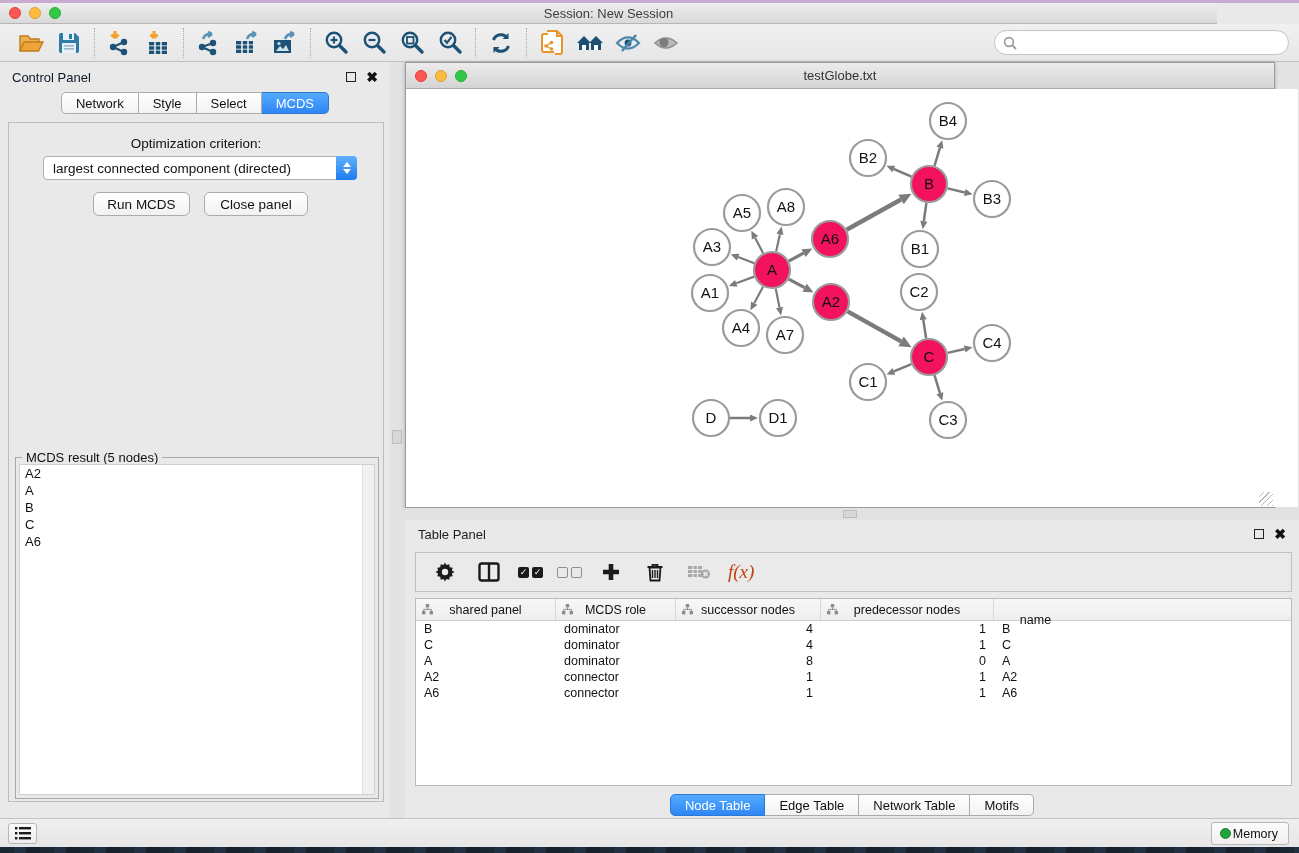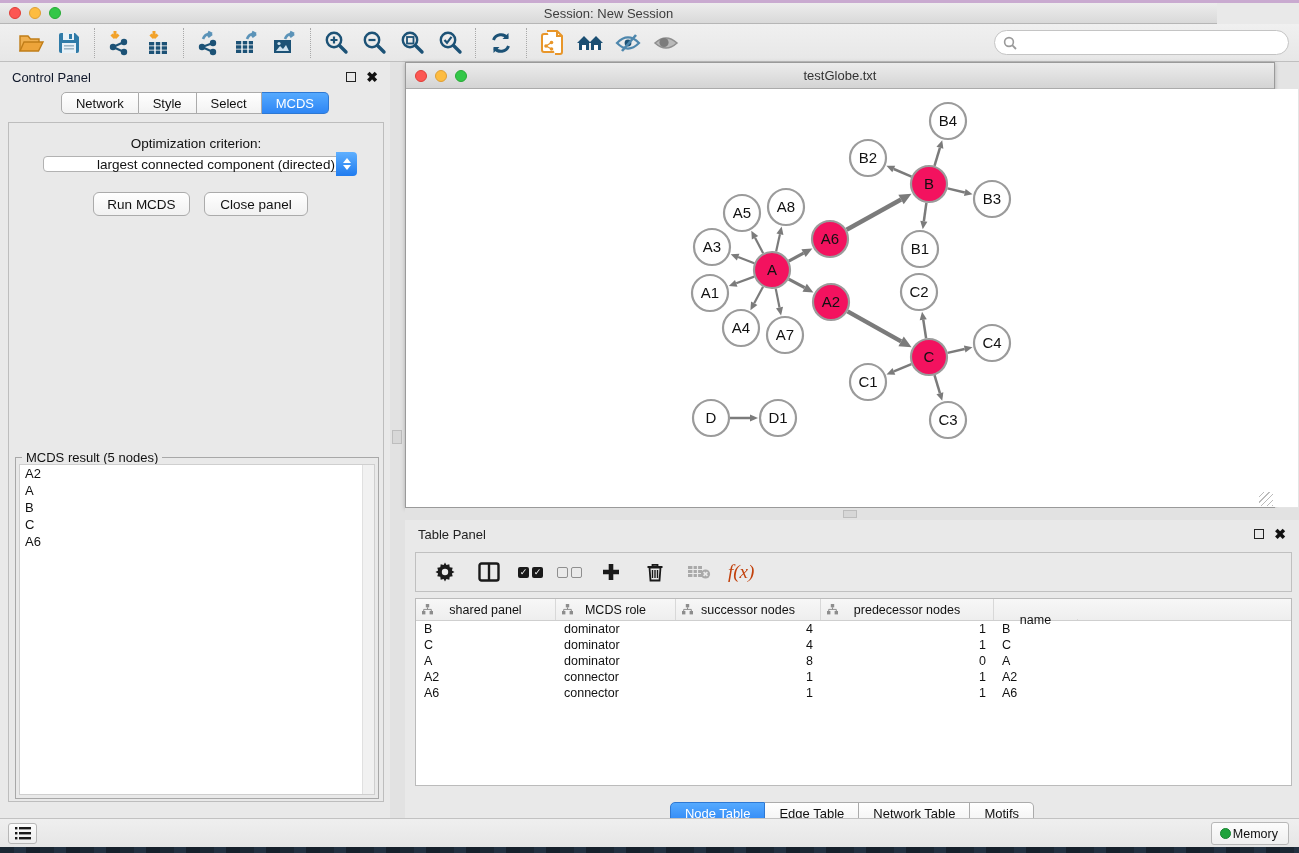--- a/index.html
+++ b/index.html
@@ -48,22 +48,22 @@
   .segtabs { display:flex; justify-content:center; }
   .seg { height:22px; padding:0 14px; display:flex; align-items:center; background:linear-gradient(#ffffff,#f2f2f2);
     border:1px solid #ababab; border-left:none; font-size:13px; color:#111; }
   .seg:first-child { border-left:1px solid #ababab; border-radius:5px 0 0 5px; }
   .seg:last-child { border-radius:0 5px 5px 0; }
   .seg.active { background:linear-gradient(#55aaff,#2e86f5); color:#fff; border-color:#2e78d2; }
 
   #cp-content { position:absolute; left:8px; top:60px; width:376px; height:680px;
     border:1px solid #bdbdbd; background:#e9e9e9; }
   #opt-label { text-align:center; margin-top:13px; font-size:13.5px; color:#111; }
-  #mcds-select { position:absolute; left:34px; top:33px; width:314px; height:16px;
-    background:#fff; border:1px solid #b2b2b2; border-radius:4px; display:flex; align-items:center;padding-left:44px; }
+  #mcds-select { position:absolute; left:34px; top:33px; width:314px; height:24px;
+    background:#fff; border:1px solid #b2b2b2; border-radius:4px; display:flex; align-items:center; }
   #mcds-select .selval { flex:1; padding-left:9px; font-size:13.5px; color:#111; white-space:nowrap; overflow:hidden; }
   #mcds-select .stepper { width:21px; height:24px; margin:-1px -1px -1px 0; border-radius:0 4px 4px 0;
     background:linear-gradient(#5fb0ff,#1f7bef); display:flex; flex-direction:column; align-items:center; justify-content:center; gap:2px; }
   .chev { width:0; height:0; border-left:4px solid transparent; border-right:4px solid transparent; }
   .chev.up { border-bottom:5px solid #fff; }
   .chev.down { border-top:5px solid #fff; }
 
   .cp-btn { position:absolute; top:69px; height:24px; background:linear-gradient(#ffffff,#f1f1f1);
     border:1px solid #ababab; border-radius:6px; font-size:13.5px; color:#111; font-family:inherit; }
   #run-btn { left:84px; width:97px; }
@@ -106,21 +106,21 @@
 
   #tp-table { position:absolute; left:10px; top:78px; width:877px; height:188px; background:#fff; border:1px solid #bbb; overflow:hidden; }
   .thead { display:flex; height:22px; background:linear-gradient(#f7f7f7,#eeeeee); border-bottom:1px solid #cfcfcf; }
   .th { display:flex; align-items:center; justify-content:center; gap:5px; border-right:1px solid #d8d8d8;
     font-size:12.5px; color:#111; position:relative; }
   .th .colicon { position:absolute; left:6px; }
   .trow { display:flex; height:16px; align-items:center; }
   .td { font-size:12.5px; color:#111; padding:0 8px; white-space:nowrap; overflow:hidden; }
   .td.r { text-align:right; }
 
-  #tp-tabs { position:absolute; left:0; top:282px; width:894px; display:flex; justify-content:center; }
+  #tp-tabs { position:absolute; left:0; top:274px; width:894px; display:flex; justify-content:center; }
 
   
   #statusbar { position:absolute; left:0; top:818px; width:1299px; height:29px;
     background:linear-gradient(#efefef,#e6e6e6); border-top:1px solid #c2c2c2; }
   #list-btn { position:absolute; left:8px; top:4px; width:29px; height:21px; background:linear-gradient(#fcfcfc,#ededed);
     border:1px solid #b7b7b7; border-radius:3px; display:flex; align-items:center; justify-content:center; }
   #memory-btn { position:absolute; right:10px; top:3px; height:23px; padding:0 10px 0 8px;
     background:linear-gradient(#fcfcfc,#efefef); border:1px solid #b7b7b7; border-radius:3px;
     display:flex; align-items:center; gap:2px; font-size:12.5px; color:#111;justify-content:center; }
   #memory-btn .dot { width:11px; height:11px; border-radius:50%; background:#1fa33c; border:1px solid #168330; }

